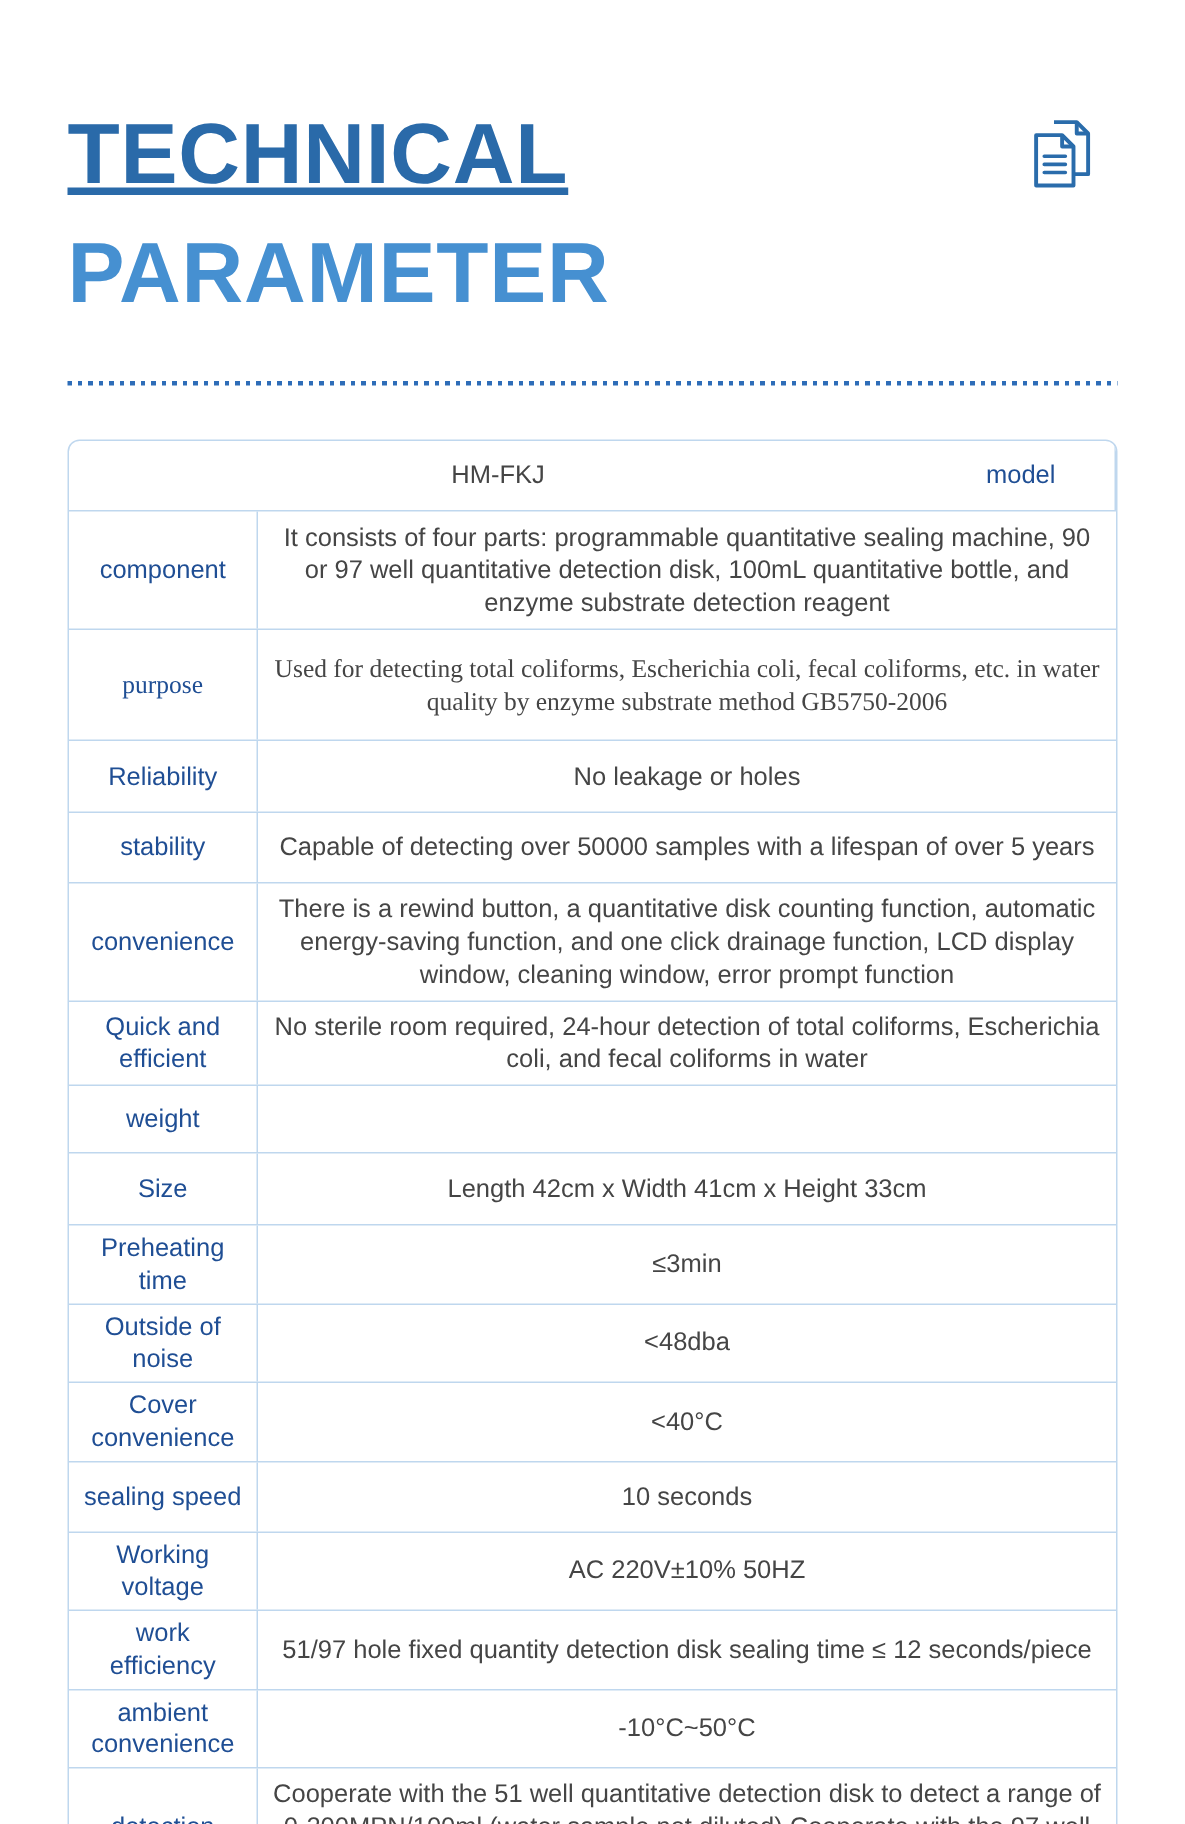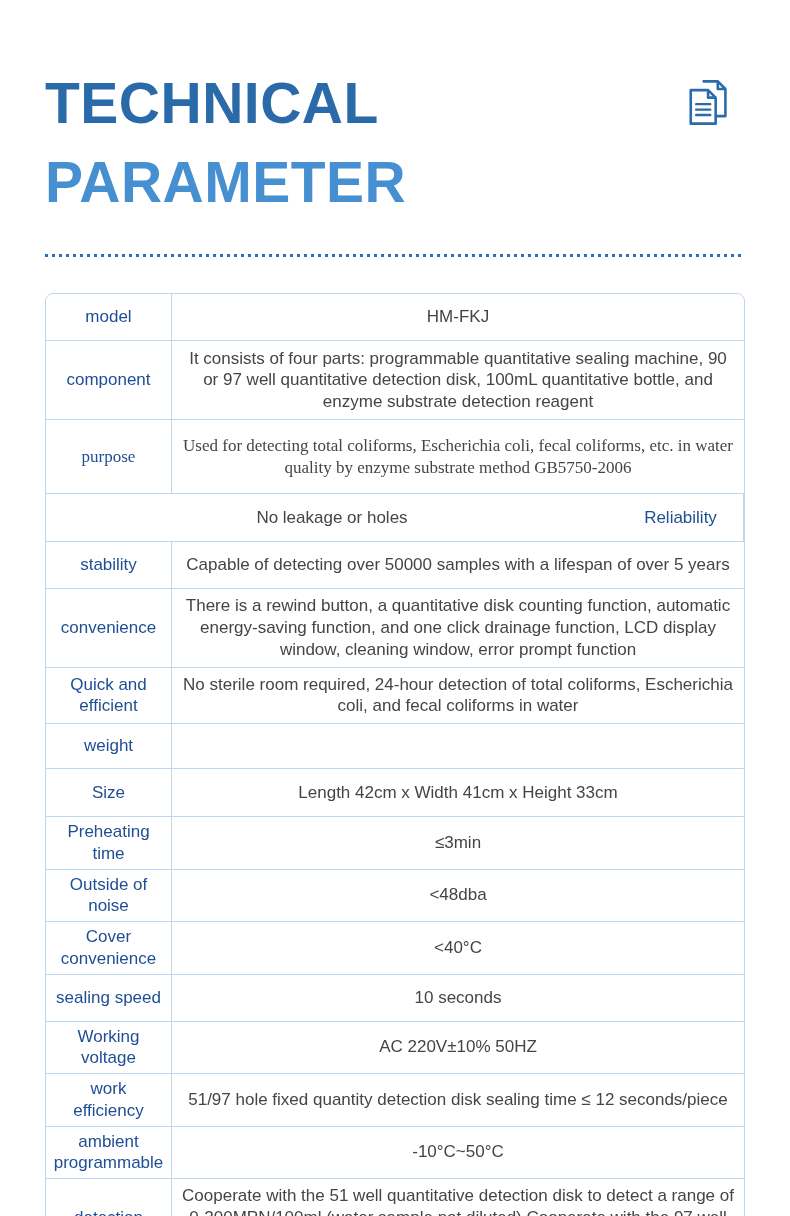--- a/index.html
+++ b/index.html
@@ -9,21 +9,21 @@
     font-family: "Liberation Sans", sans-serif;
     color: #454545;
     overflow: hidden;
   }
   .page { padding: 64px 45px 0 45px; box-sizing: border-box; }
 
   
   .header { position: relative; }
   .title { line-height: 1.38; font-weight: 800; letter-spacing: 0.5px; }
   .title .line { display: block; font-size: 57px; }
-  .title .line1 { color: #2a6aa9; }
+  .title .line1 { color: #2a6aa9; text-decoration: underline; }
   .title .line2 { color: #4690d1; }
   .doc-icon { position: absolute; top: 12px; right: 12px; }
 
   
   .dotted {
     margin-top: 33px;
     height: 3px;
     background: repeating-linear-gradient(to right, #2e6db8 0 3px, transparent 3px 7px);
   }
 
@@ -87,37 +87,37 @@
         <path d="M14 26 h13 M14 31 h13 M14 36 h13" stroke="#2a6cab" stroke-width="2.2" stroke-linecap="round"></path>
       </svg>
     </span>
   </div>
 
   <div class="dotted"></div>
 
   <div class="spec-table">
 
     <div class="row mh46">
+      <div class="cell value">HM-FKJ</div>
       <div class="cell label">model</div>
-      <div class="cell value">HM-FKJ</div>
     </div>
 
     <div class="row mh78">
       <div class="cell label">component</div>
       <div class="cell value">It consists of four parts: programmable quantitative sealing machine, 90 or 97 well quantitative detection disk, 100mL quantitative bottle, and enzyme substrate detection reagent</div>
     </div>
 
     <div class="row mh73">
       <div class="cell label">purpose</div>
       <div class="cell value">Used for detecting total coliforms, Escherichia coli, fecal coliforms, etc. in water quality by enzyme substrate method GB5750-2006</div>
     </div>
 
     <div class="row mh47">
+      <div class="cell label">Reliability</div>
       <div class="cell value">No leakage or holes</div>
-      <div class="cell label">Reliability</div>
     </div>
 
     <div class="row mh46">
       <div class="cell label">stability</div>
       <div class="cell value">Capable of detecting over 50000 samples with a lifespan of over 5 years</div>
     </div>
 
     <div class="row mh77">
       <div class="cell label">convenience</div>
       <div class="cell value">There is a rewind button, a quantitative disk counting function, automatic energy-saving function, and one click drainage function, LCD display window, cleaning window, error prompt function</div>
@@ -161,21 +161,21 @@
       <div class="cell label">Working voltage</div>
       <div class="cell value">AC 220V±10% 50HZ</div>
     </div>
 
     <div class="row mh46">
       <div class="cell label">work efficiency</div>
       <div class="cell value">51/97 hole fixed quantity detection disk sealing time ≤ 12 seconds/piece</div>
     </div>
 
     <div class="row mh46">
-      <div class="cell label">ambient programmable</div>
+      <div class="cell label">ambient convenience</div>
       <div class="cell value">-10°C~50°C</div>
     </div>
 
     <div class="row mh95">
       <div class="cell label">detection range</div>
       <div class="cell value">Cooperate with the 51 well quantitative detection disk to detect a range of 0-200MPN/100ml (water sample not diluted) Cooperate with the 97 well quantitative detection disk to detect a range of 0-2419MPN/100ml (water sample not diluted)</div>
     </div>
 
   </div>
 </div>

